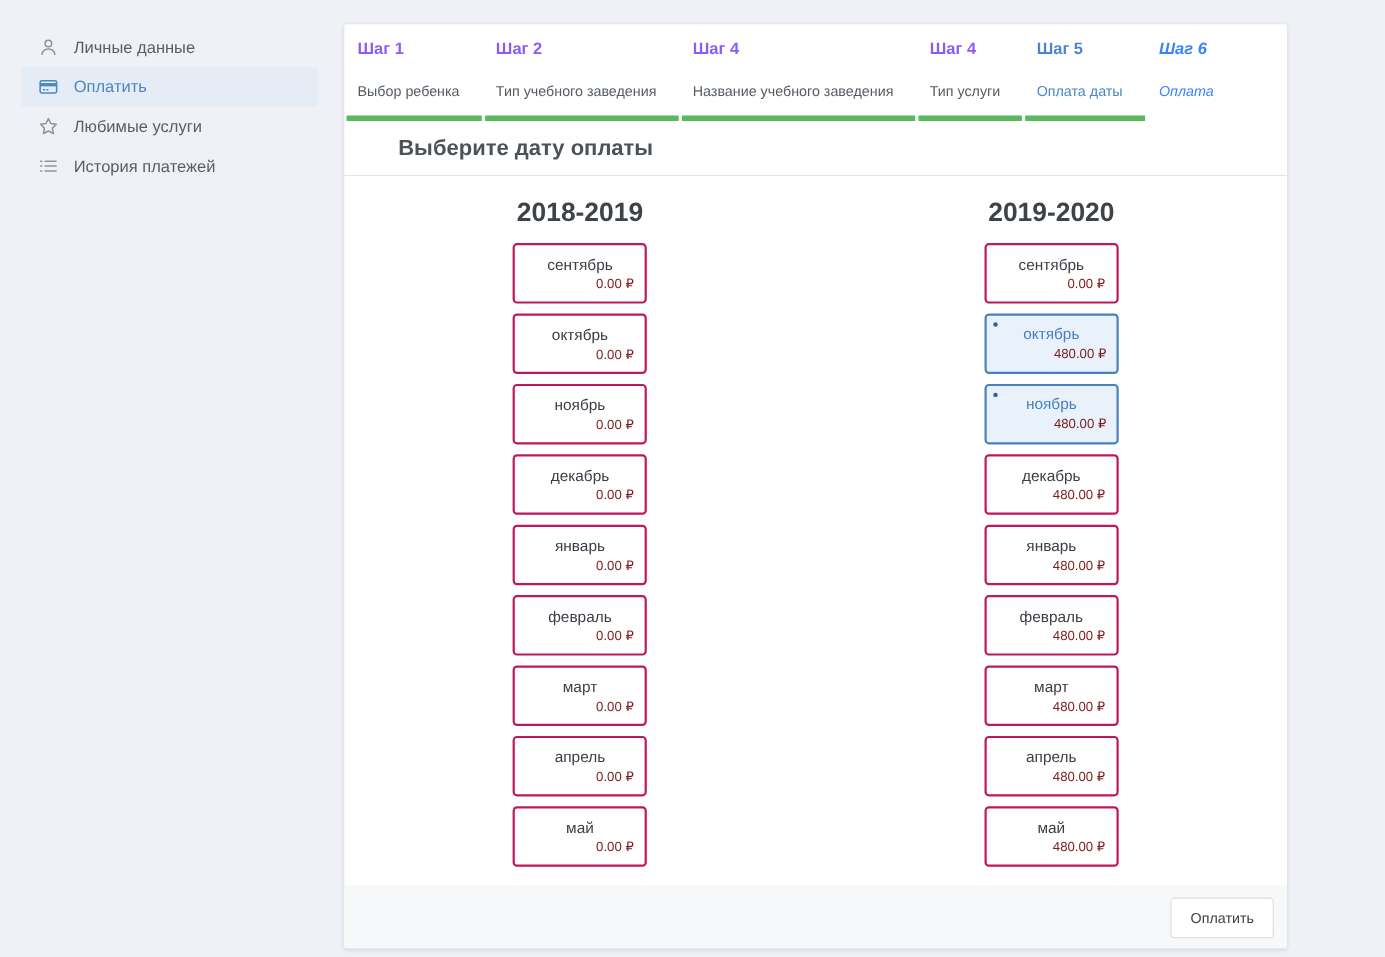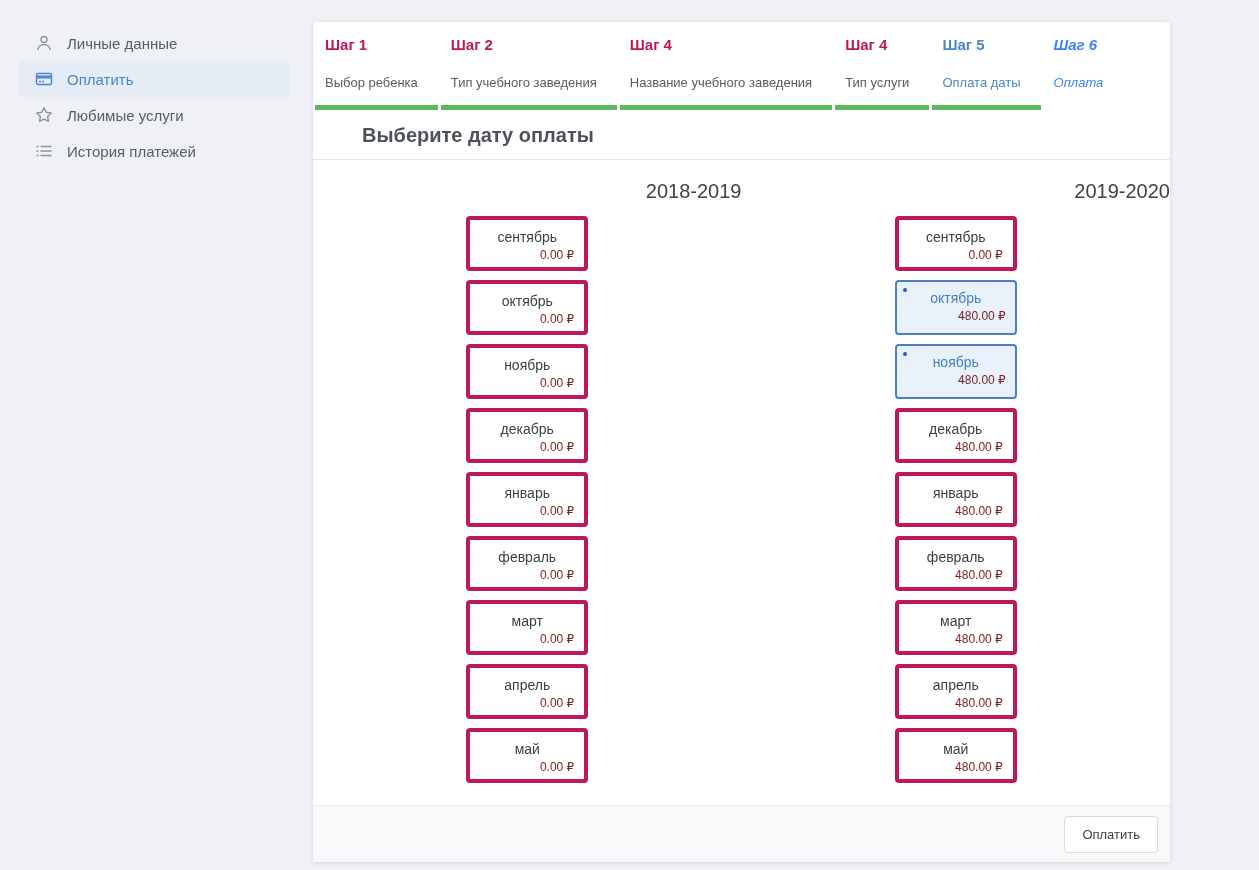--- a/index.html
+++ b/index.html
@@ -34,40 +34,40 @@
     box-shadow: 0 1px 4px rgba(30,40,60,0.14);
   }
 
   
   .steps { display: flex; padding: 0 2px; }
   .step {
     padding: 14px 20px 15px 10px;
     margin-right: 3px;
     border-bottom: 5px solid #5cb85c;
   }
-  .step .step-title { font-size: 15px; font-weight: 700; color: #be185d; white-space: nowrap; }
+  .step .step-title { font-size: 15px; font-weight: 700; color: #8b5cf6; white-space: nowrap; }
   .step .step-sub { font-size: 13px; color: #565c63; margin-top: 22px; white-space: nowrap; }
   .step.active .step-title, .step.active .step-sub { color: #4a87c8; }
   .step.upcoming { border-bottom-color: transparent; }
   .step.upcoming .step-title, .step.upcoming .step-sub { color: #3b82f6; font-style: italic; }
 
   
   .page-title-bar { padding: 14px 12px 12px; border-bottom: 1px solid #e4e6e9; }
   .page-title { font-size: 20px; font-weight: 700; color: #4c5258; margin-left: 37px; }
 
   
   .content { display: flex; }
   .year-col { flex: 1; }
-  .year-title { text-align: right; font-size: 20px; font-weight: 400; color: #3e4348; margin-top: 20px; }
+  .year-title { text-align: center; font-size: 24px; font-weight: 700; color: #3e4348; margin-top: 20px; }
   .cards { width: 122px; margin: 13px auto 0; }
   .card {
     position: relative;
     height: 55px; margin-bottom: 9px;
     background: #fff;
-    border: 4px solid #be185d; border-radius: 4px;
+    border: 2px solid #be185d; border-radius: 4px;
     padding: 9px 10px 0;
     cursor: pointer;
   }
   .card .month-name { text-align: center; font-size: 14px; color: #3a3f45; }
   .card .month-amount { text-align: right; font-size: 12px; color: #7f1d1d; margin-top: 3px; }
   .card.selected { border: 2px solid #4a80c2; background: #e9f1fb; padding: 8px 9px 0; }
   .card.selected .month-name { color: #4680c2; }
   .card.selected .sel-dot {
     position: absolute; left: 6px; top: 6px;
     width: 4px; height: 4px; border-radius: 50%;

